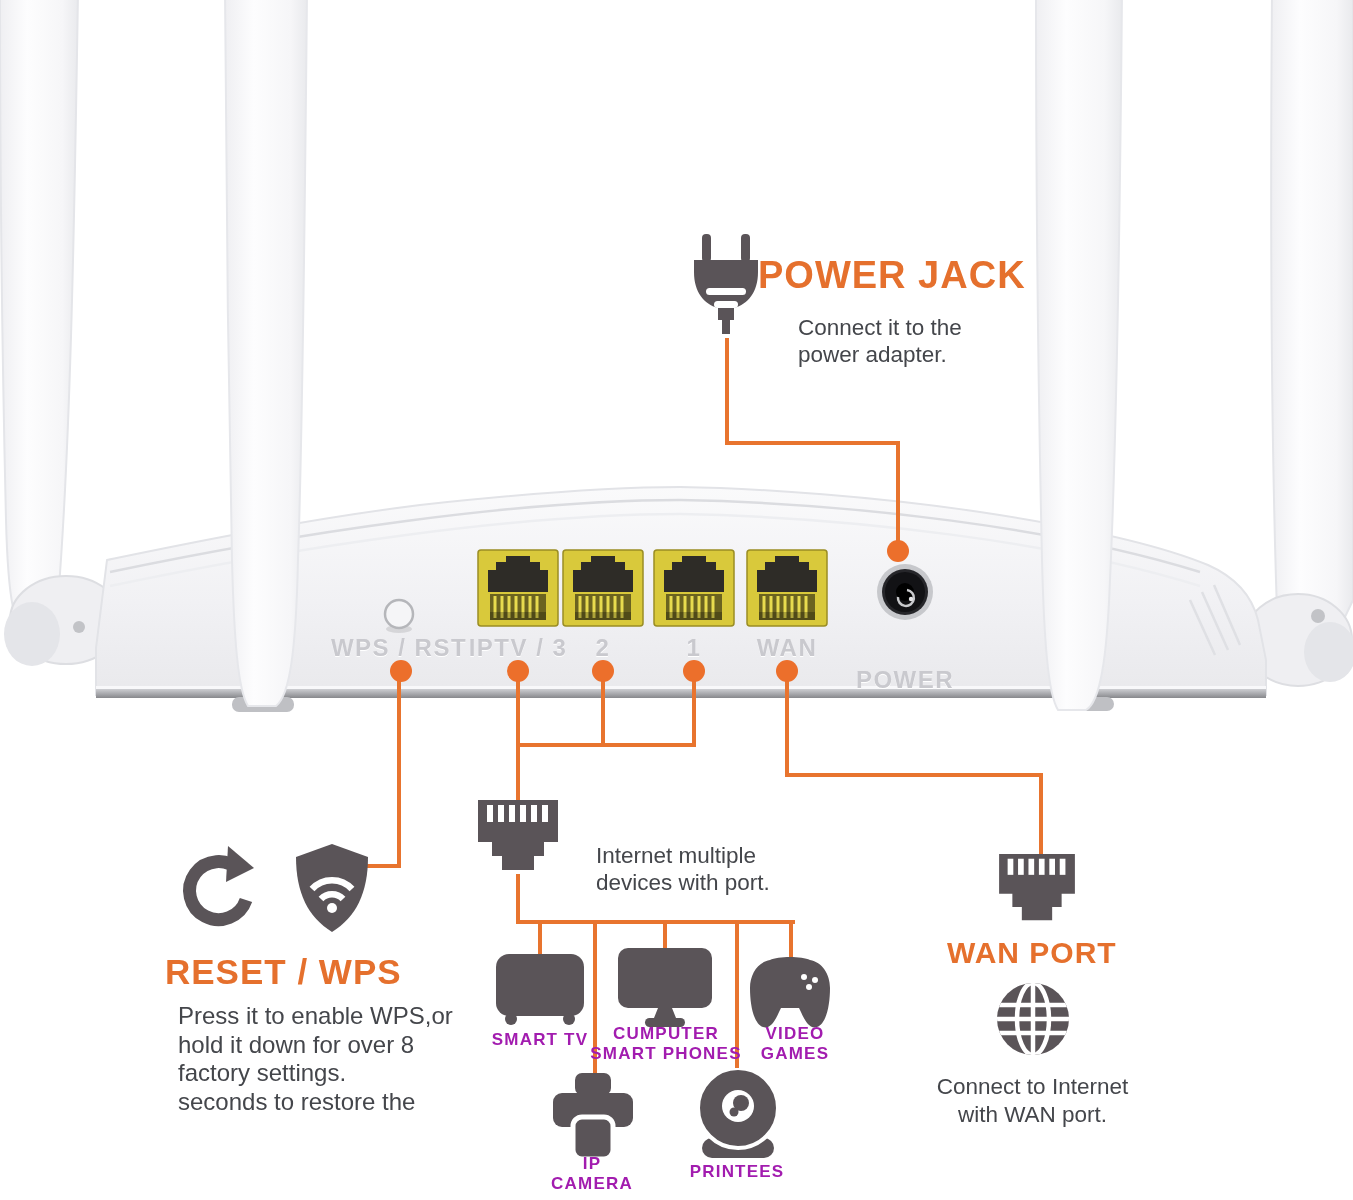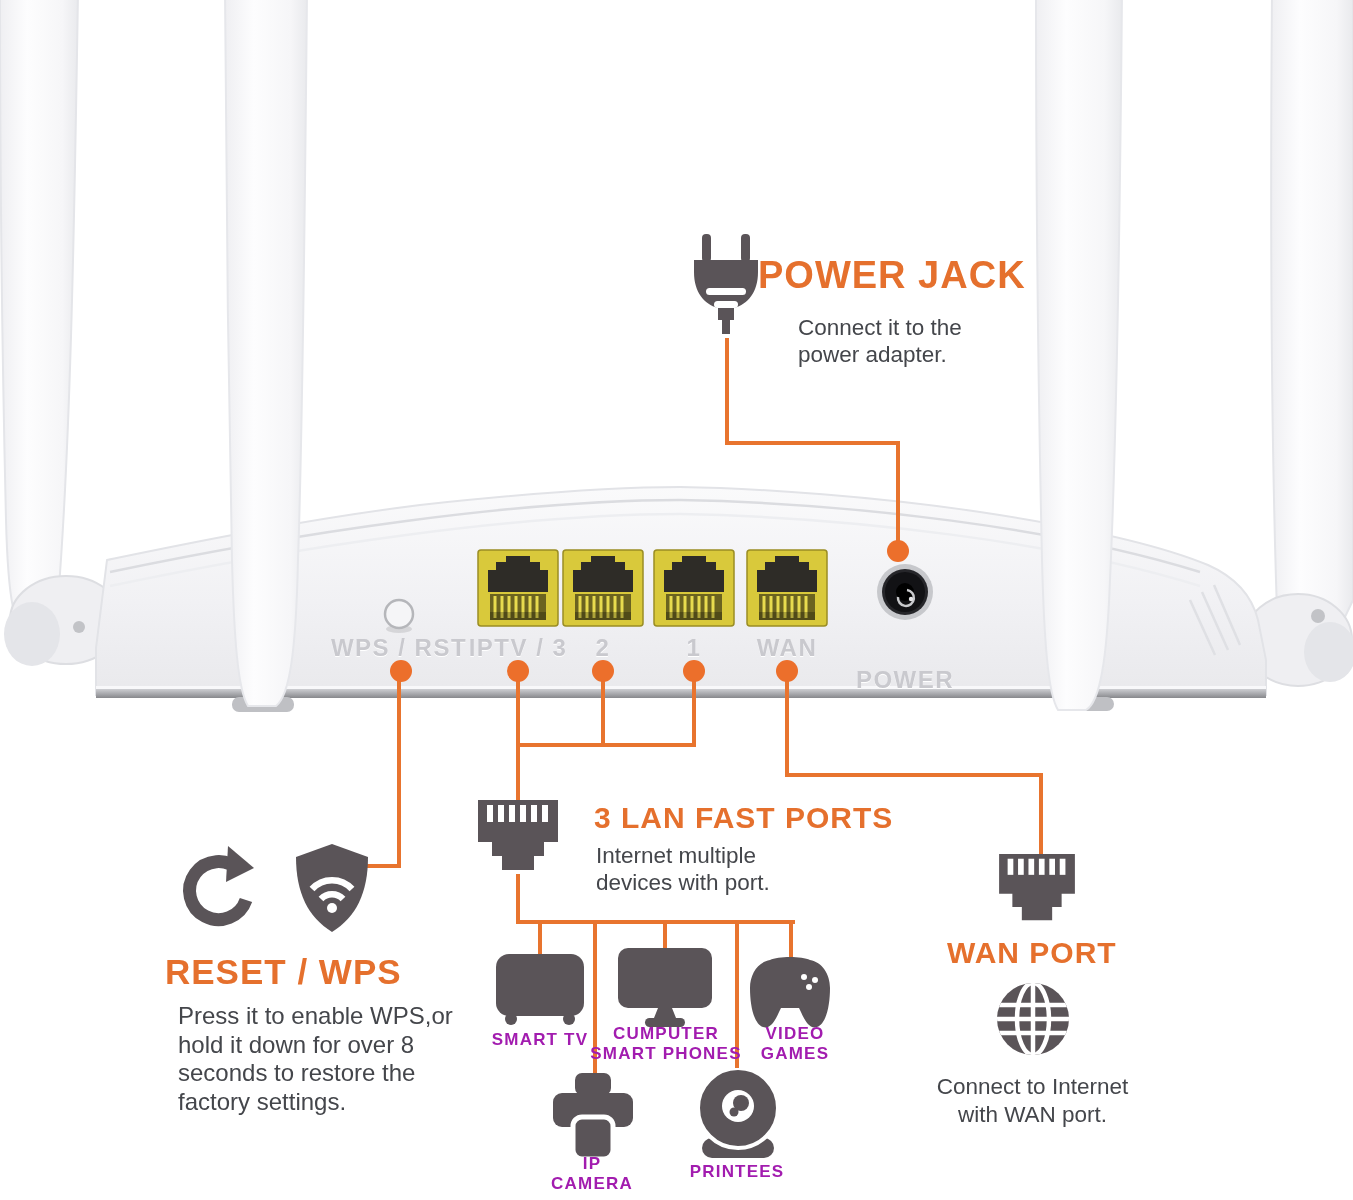--- a/index.html
+++ b/index.html
@@ -181,42 +181,41 @@
 
   <svg class="abs" style="left:478px;top:800px;" width="80" height="76" viewBox="0 0 80 76">
     <path d="M0,0 H80 V42 H66 V56 H56 V70 H24 V56 H14 V42 H0 Z" fill="#5A5458"></path>
     <rect x="9" y="5" width="6" height="17" fill="#ffffff"></rect>
     <rect x="20" y="5" width="6" height="17" fill="#ffffff"></rect>
     <rect x="31" y="5" width="6" height="17" fill="#ffffff"></rect>
     <rect x="42" y="5" width="6" height="17" fill="#ffffff"></rect>
     <rect x="53" y="5" width="6" height="17" fill="#ffffff"></rect>
     <rect x="64" y="5" width="6" height="17" fill="#ffffff"></rect>
   </svg>
-  <div class="c-title" style="left:594px;top:801px;font-size:30px;">3 LAN FAST PORTS</div>
   <div class="c-desc" style="left:596px;top:843px;font-size:22.5px;line-height:26.5px;">
     <div>Internet multiple</div>
     <div>devices with port.</div>
   </div>
 
   <svg class="abs" style="left:178px;top:844px;" width="80" height="88" viewBox="0 0 80 88">
     <path d="M 61,26 A 29,29 0 1 0 68,56" stroke="#5A5458" stroke-width="13" fill="none"></path>
     <polygon points="50,2 76,24 48,38" fill="#5A5458"></polygon>
   </svg>
   <svg class="abs" style="left:296px;top:844px;" width="72" height="88" viewBox="0 0 72 88">
     <path d="M36,0 L72,13 C72,49 60,73 36,88 C12,73 0,49 0,13 Z" fill="#5A5458"></path>
     <path d="M16,45 A 27,27 0 0 1 56,45" stroke="#ffffff" stroke-width="6.5" fill="none"></path>
     <path d="M25,55 A 15,15 0 0 1 47,55" stroke="#ffffff" stroke-width="6.5" fill="none"></path>
     <circle cx="36" cy="64" r="5" fill="#ffffff"></circle>
   </svg>
   <div class="c-title" style="left:165px;top:952px;font-size:35px;">RESET / WPS</div>
   <div class="c-desc" style="left:178px;top:1002px;font-size:24px;line-height:28.5px;">
     <div>Press it to enable WPS,or</div>
     <div>hold it down for over 8</div>
+    <div>factory settings.</div>
     <div>seconds to restore the</div>
-    <div>factory settings.</div>
   </div>
 
   <svg class="abs" style="left:999px;top:854px;" width="76" height="72" viewBox="0 0 80 76">
     <path d="M0,0 H80 V42 H66 V56 H56 V70 H24 V56 H14 V42 H0 Z" fill="#5A5458"></path>
     <rect x="9" y="5" width="6" height="17" fill="#ffffff"></rect>
     <rect x="20" y="5" width="6" height="17" fill="#ffffff"></rect>
     <rect x="31" y="5" width="6" height="17" fill="#ffffff"></rect>
     <rect x="42" y="5" width="6" height="17" fill="#ffffff"></rect>
     <rect x="53" y="5" width="6" height="17" fill="#ffffff"></rect>
     <rect x="64" y="5" width="6" height="17" fill="#ffffff"></rect>

